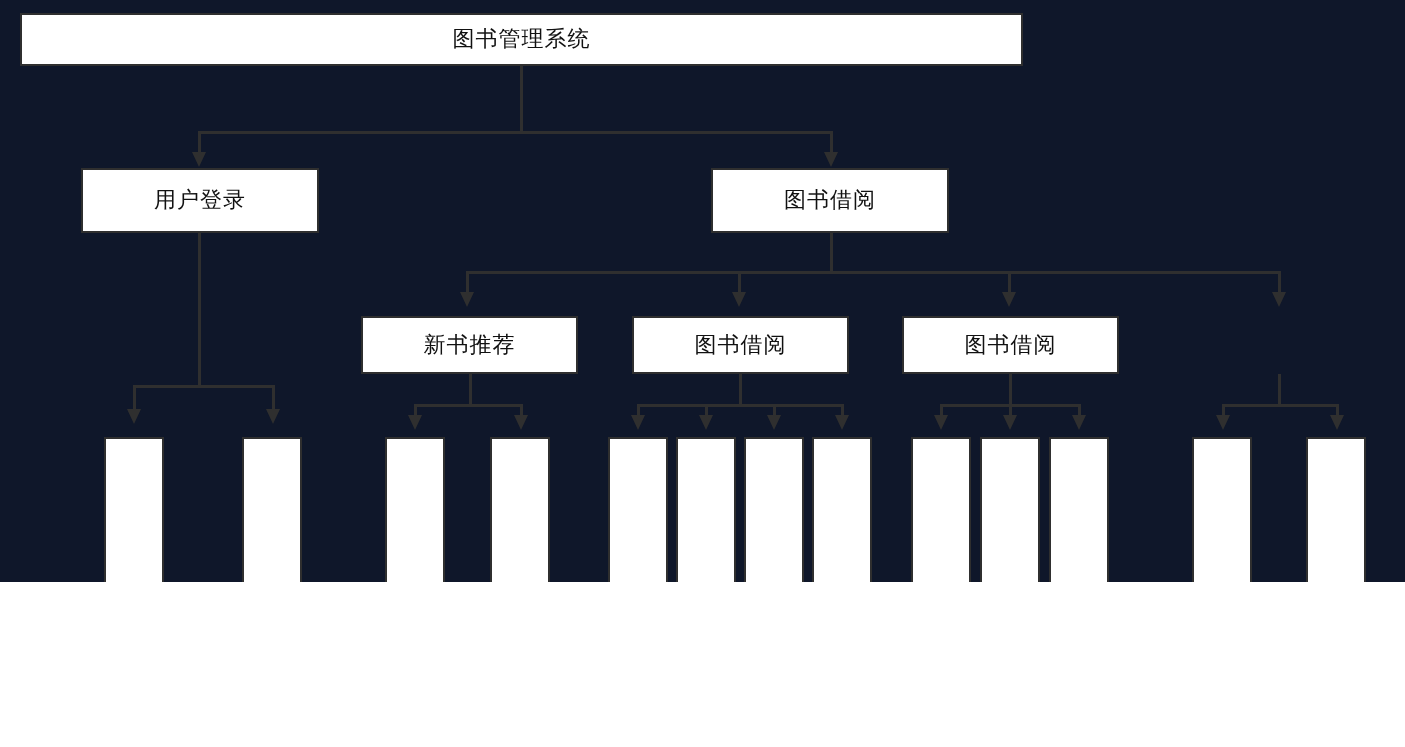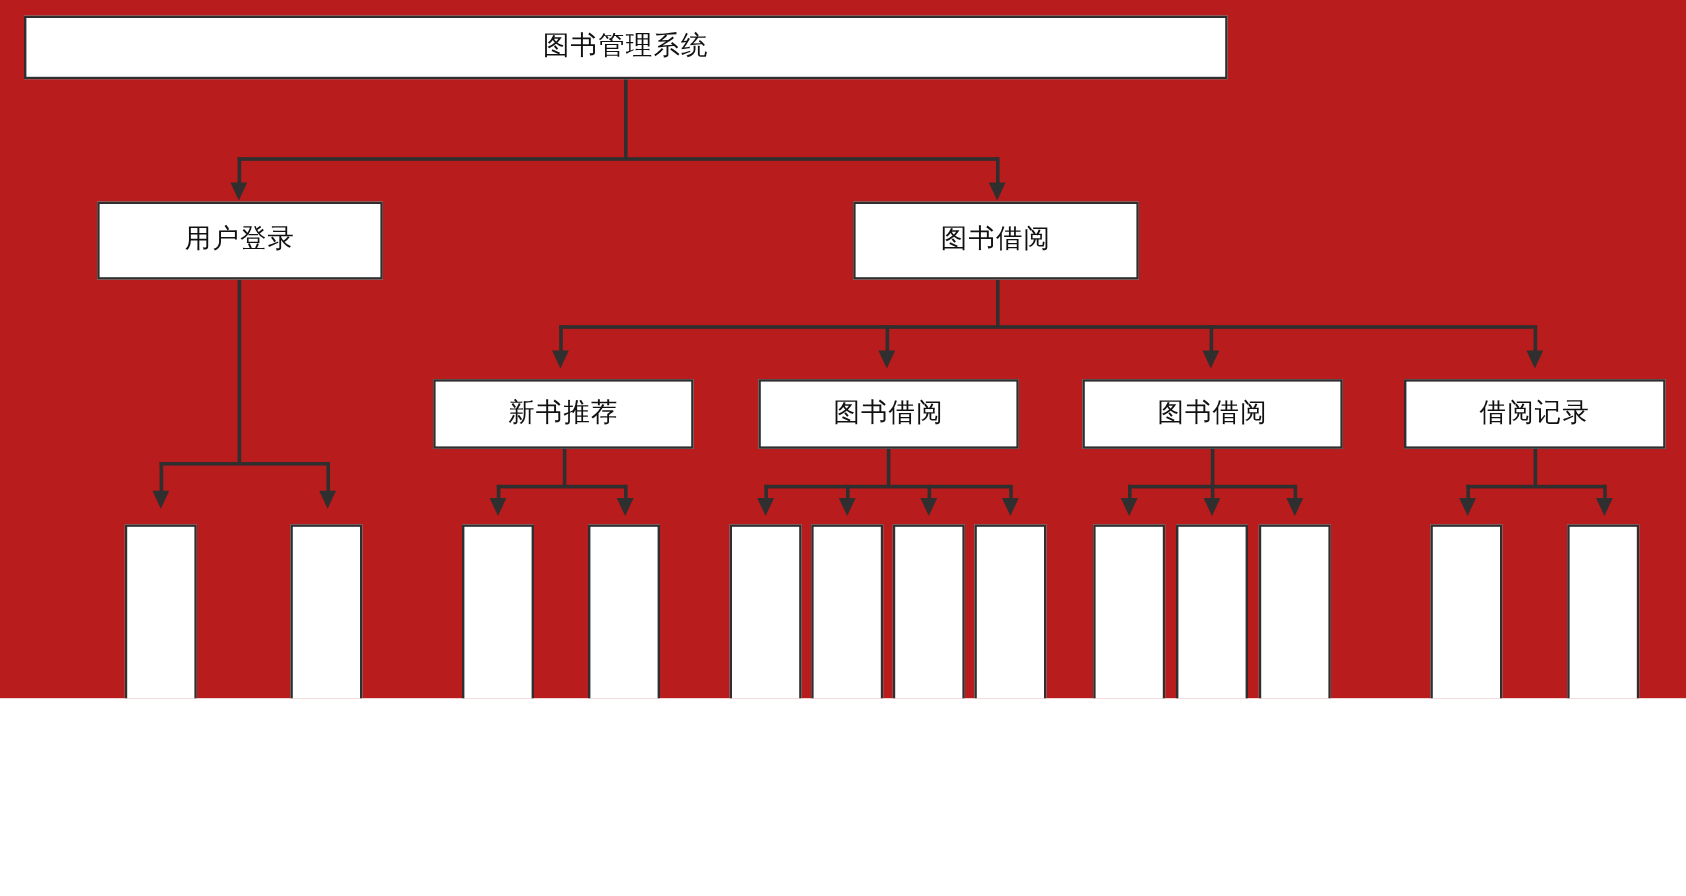--- a/index.html
+++ b/index.html
@@ -4,21 +4,21 @@
 <style>
   html, body {
     margin: 0;
     padding: 0;
     background: #ffffff;
   }
   #canvas {
     position: relative;
     width: 1405px;
     height: 582px;
-    background: #b91c1c;
+    background: #0f172a;
     font-family: "DejaVu Sans", "Liberation Sans", sans-serif;
     overflow: hidden;
   }
   .node {
     position: absolute;
     box-sizing: border-box;
     border: 2.5px solid #2f2f2f;
     background: #ffffff;
     display: flex;
     align-items: center;
@@ -119,23 +119,20 @@
 
   <div class="node horiz" style="left:632px; top:316px; width:217px; height:58px;">
     <span class="label">图书借阅</span>
   </div>
   <div class="node horiz" style="left:361px; top:316px; width:217px; height:58px;">
     <span class="label">新书推荐</span>
   </div>
   <div class="node horiz" style="left:902px; top:316px; width:217px; height:58px;">
     <span class="label">图书借阅</span>
   </div>
-  <div class="node horiz" style="left:1170px; top:316px; width:218px; height:58px;">
-    <span class="label">借阅记录</span>
-  </div>
 
   <div class="vline" style="left:469px; top:374px; height:32px;"></div>
   <div class="hline" style="left:414px; top:404px; width:108px;"></div>
   <div class="vline" style="left:414px; top:404px; height:14px;"></div>
   <div class="arrow" style="left:408px; top:415px;"></div>
   <div class="vline" style="left:520px; top:404px; height:14px;"></div>
   <div class="arrow" style="left:514px; top:415px;"></div>
 
   <div class="vline" style="left:739px; top:374px; height:32px;"></div>
   <div class="hline" style="left:637px; top:404px; width:206px;"></div>

